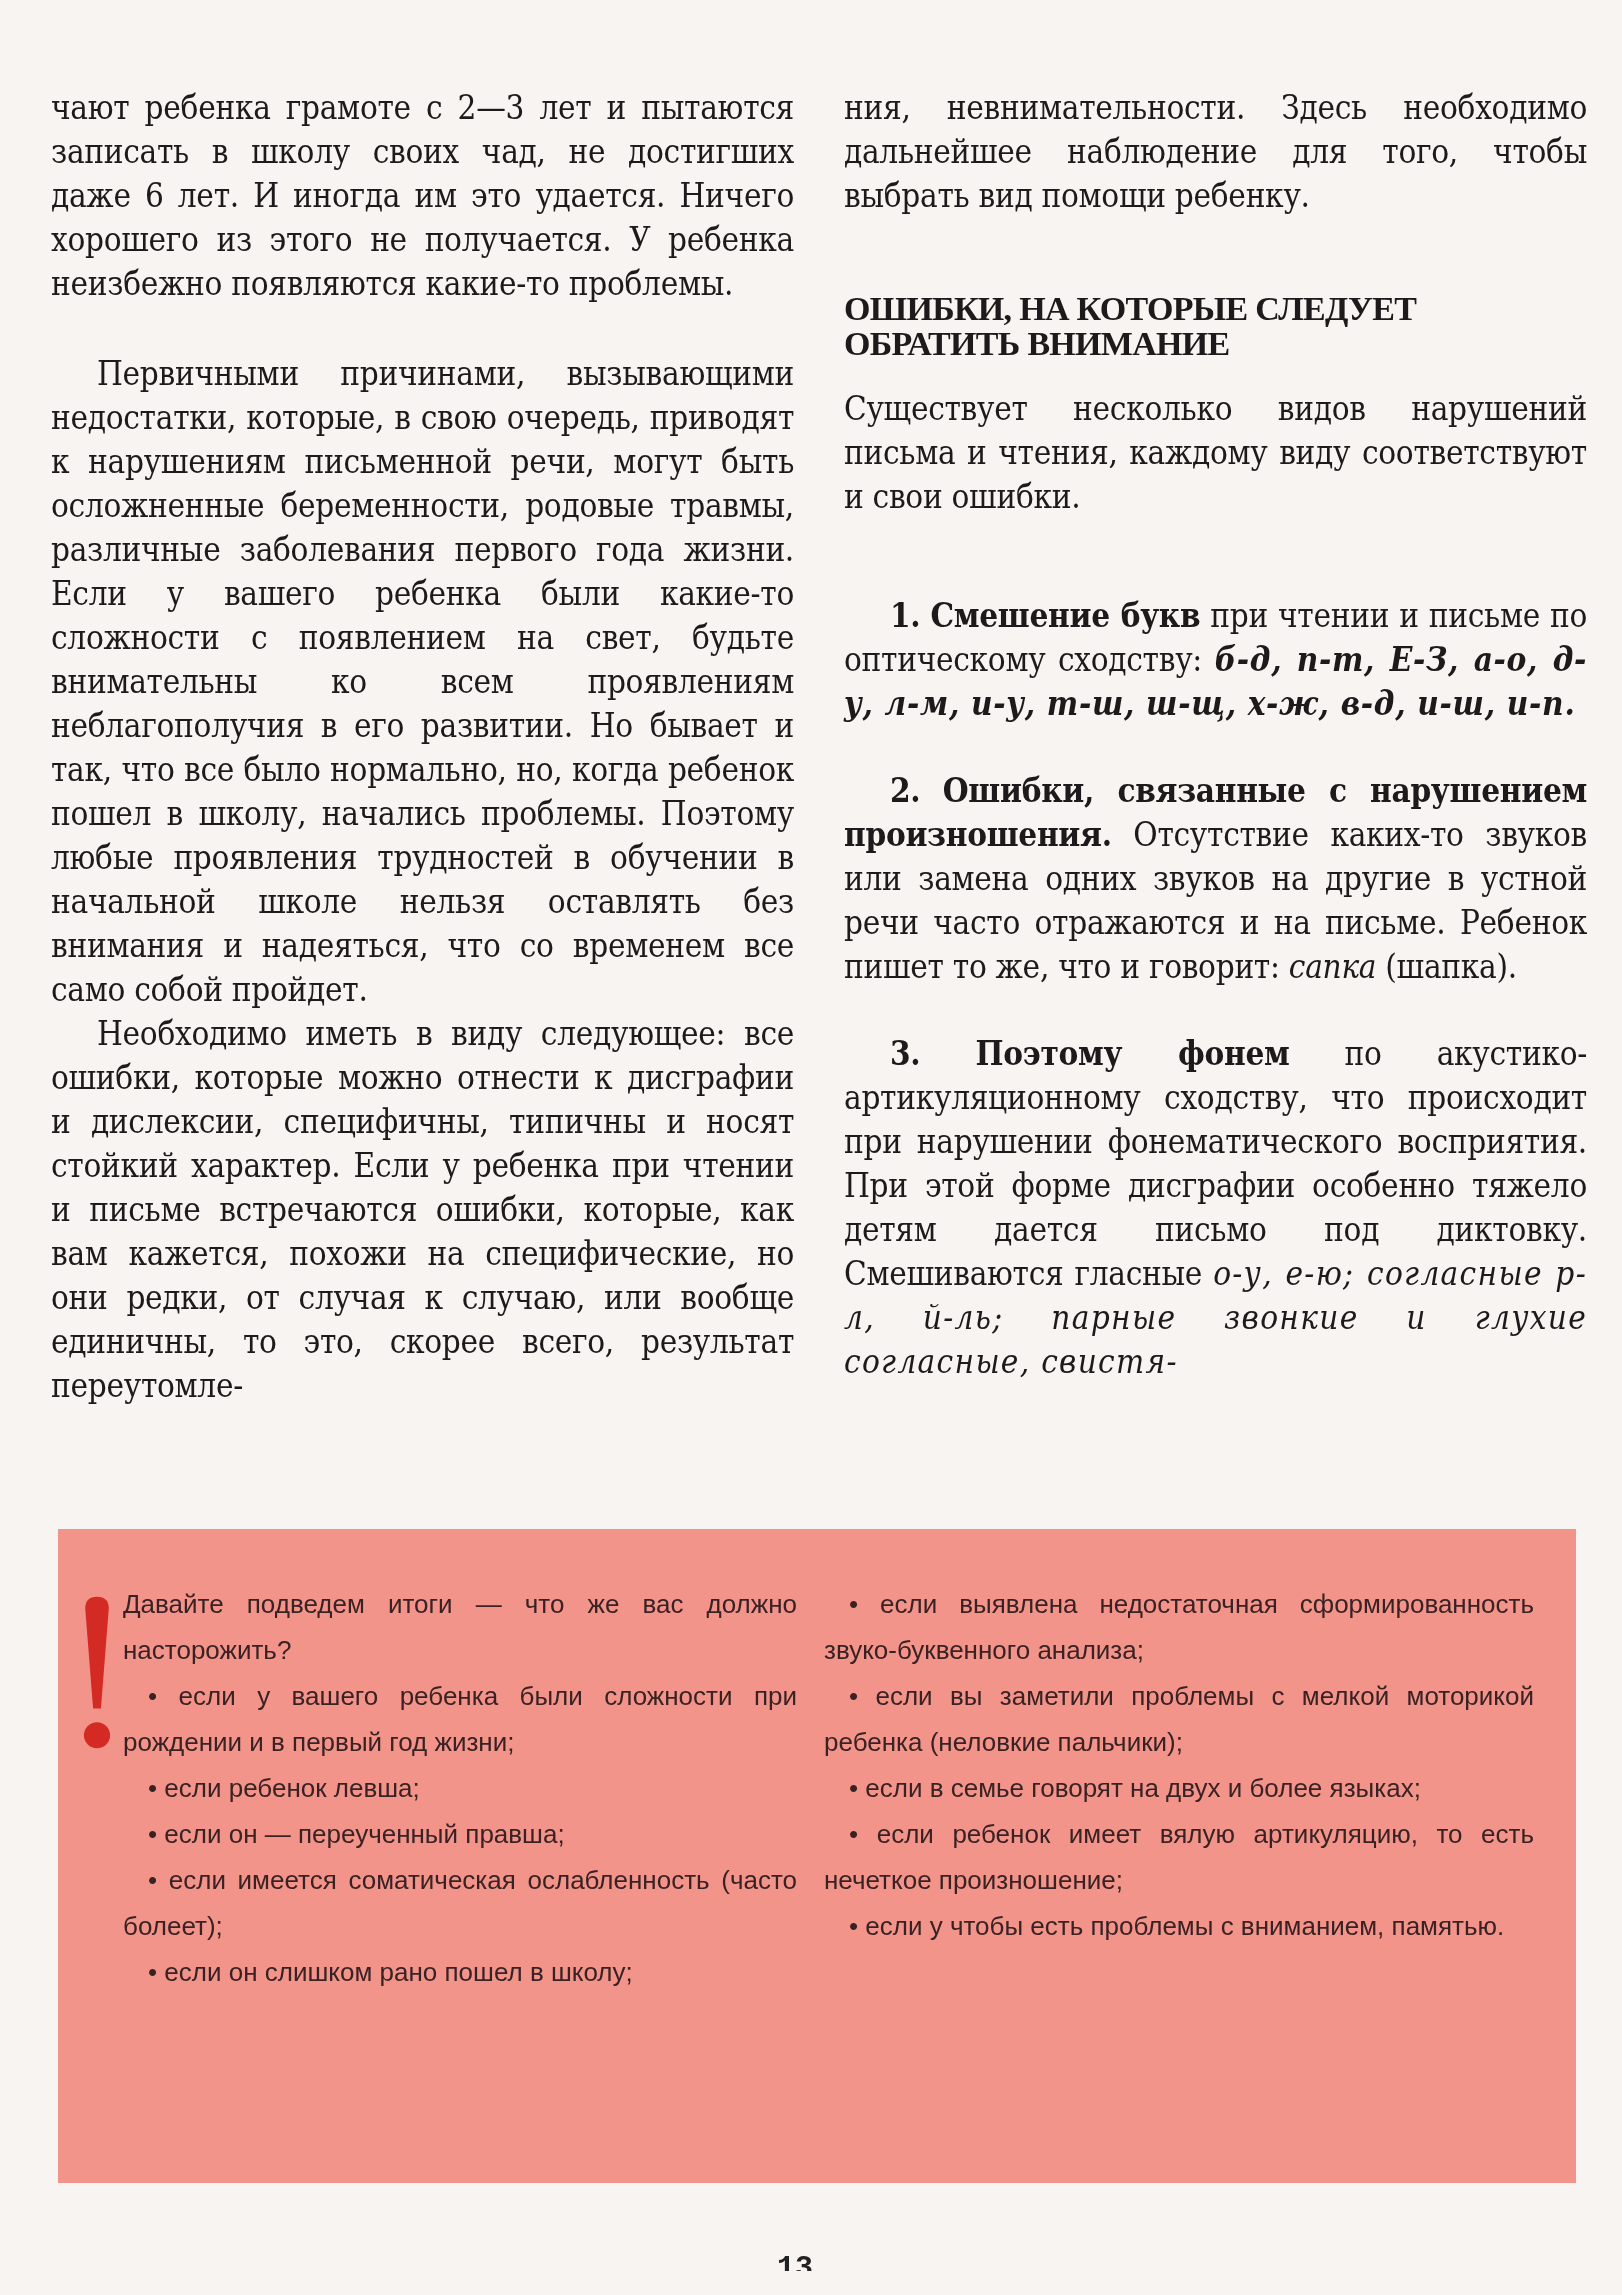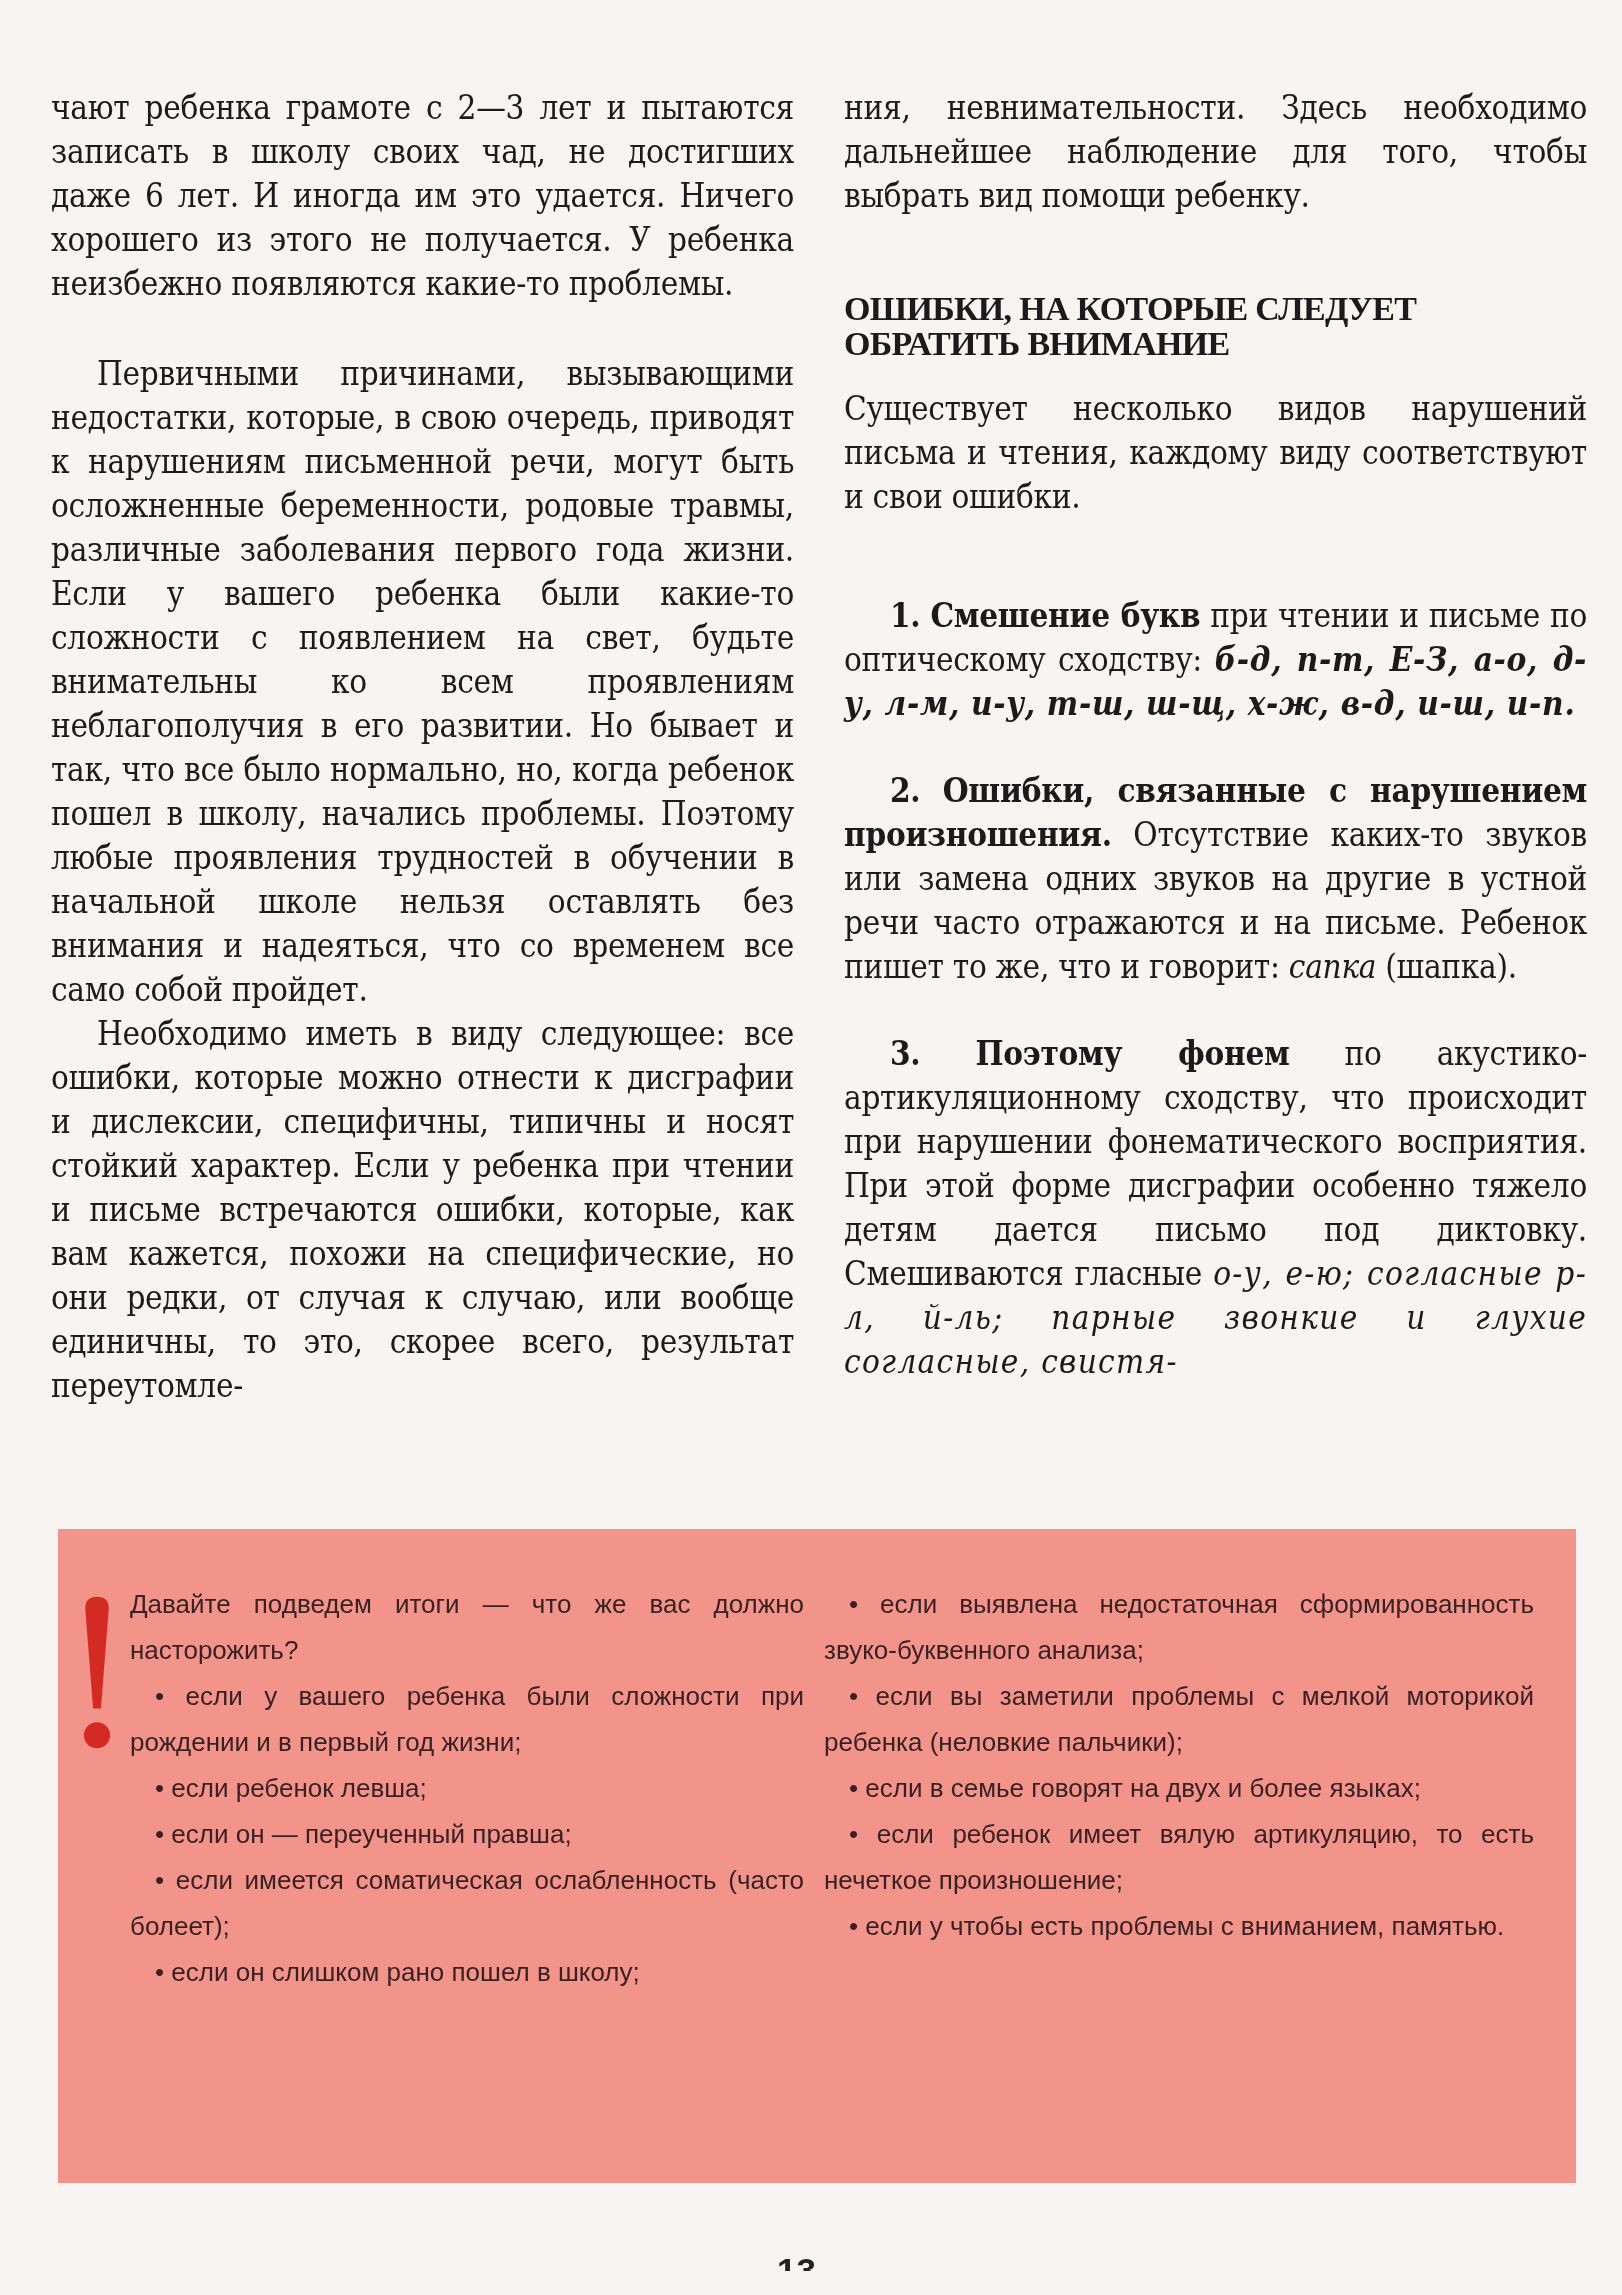--- a/index.html
+++ b/index.html
@@ -51,30 +51,30 @@
     background: #f3948a;
     font-family: "Liberation Sans", sans-serif;
     font-size: 26px;
     line-height: 46px;
     color: #3a2224;
   }
   .callout .exclaim {
     position: absolute; left: 22px; top: 65px;
     width: 34px; height: 157px;
   }
-  .callout .c-left { position: absolute; left: 72px; top: 52px; width: 674px; text-align: justify; }
+  .callout .c-left { position: absolute; left: 65px; top: 52px; width: 674px; text-align: justify; }
   .callout .c-right { position: absolute; left: 766px; top: 52px; width: 710px; text-align: justify; }
   .callout p { margin: 0; }
   .callout .bullet { text-indent: 25px; }
   .callout .bullet::before { content: "\2022\00a0"; }
 
   .page-number {
     position: absolute; left: 777px; top: 2251px;
-    font-family: Liberation Sans, sans-serif; font-weight: bold;
-    font-size: 35px; color: #222;
+    font-family: Liberation Mono, monospace; font-weight: bold;
+    font-size: 30px; color: #222;
     height: 19.6px; overflow: hidden;
   }
 </style>
 </head>
 <body>
 
 <div class="col col-left">
   <p>чают ребенка грамоте с 2—3 лет и пытаются записать в школу своих чад, не достигших даже 6 лет. И иногда им это удается. Ничего хорошего из этого не получается. У ребенка неизбежно появляются какие-то проблемы.</p>
   <p class="indent gap-md">Первичными причинами, вызывающими недостатки, которые, в свою очередь, приводят к нарушениям письменной речи, могут быть осложненные беременности, родовые травмы, различные заболевания первого года жизни. Если у вашего ребенка были какие-то сложности с появлением на свет, будьте внимательны ко всем проявлениям неблагополучия в его развитии. Но бывает и так, что все было нормально, но, когда ребенок пошел в школу, начались проблемы. Поэтому любые проявления трудностей в обучении в начальной школе нельзя оставлять без внимания и надеяться, что со временем все само собой пройдет.</p>
   <p class="indent">Необходимо иметь в виду следующее: все ошибки, которые можно отнести к дисграфии и дислексии, специфичны, типичны и носят стойкий характер. Если у ребенка при чтении и письме встречаются ошибки, которые, как вам кажется, похожи на специфические, но они редки, от случая к случаю, или вообще единичны, то это, скорее всего, результат переутомле-</p>

